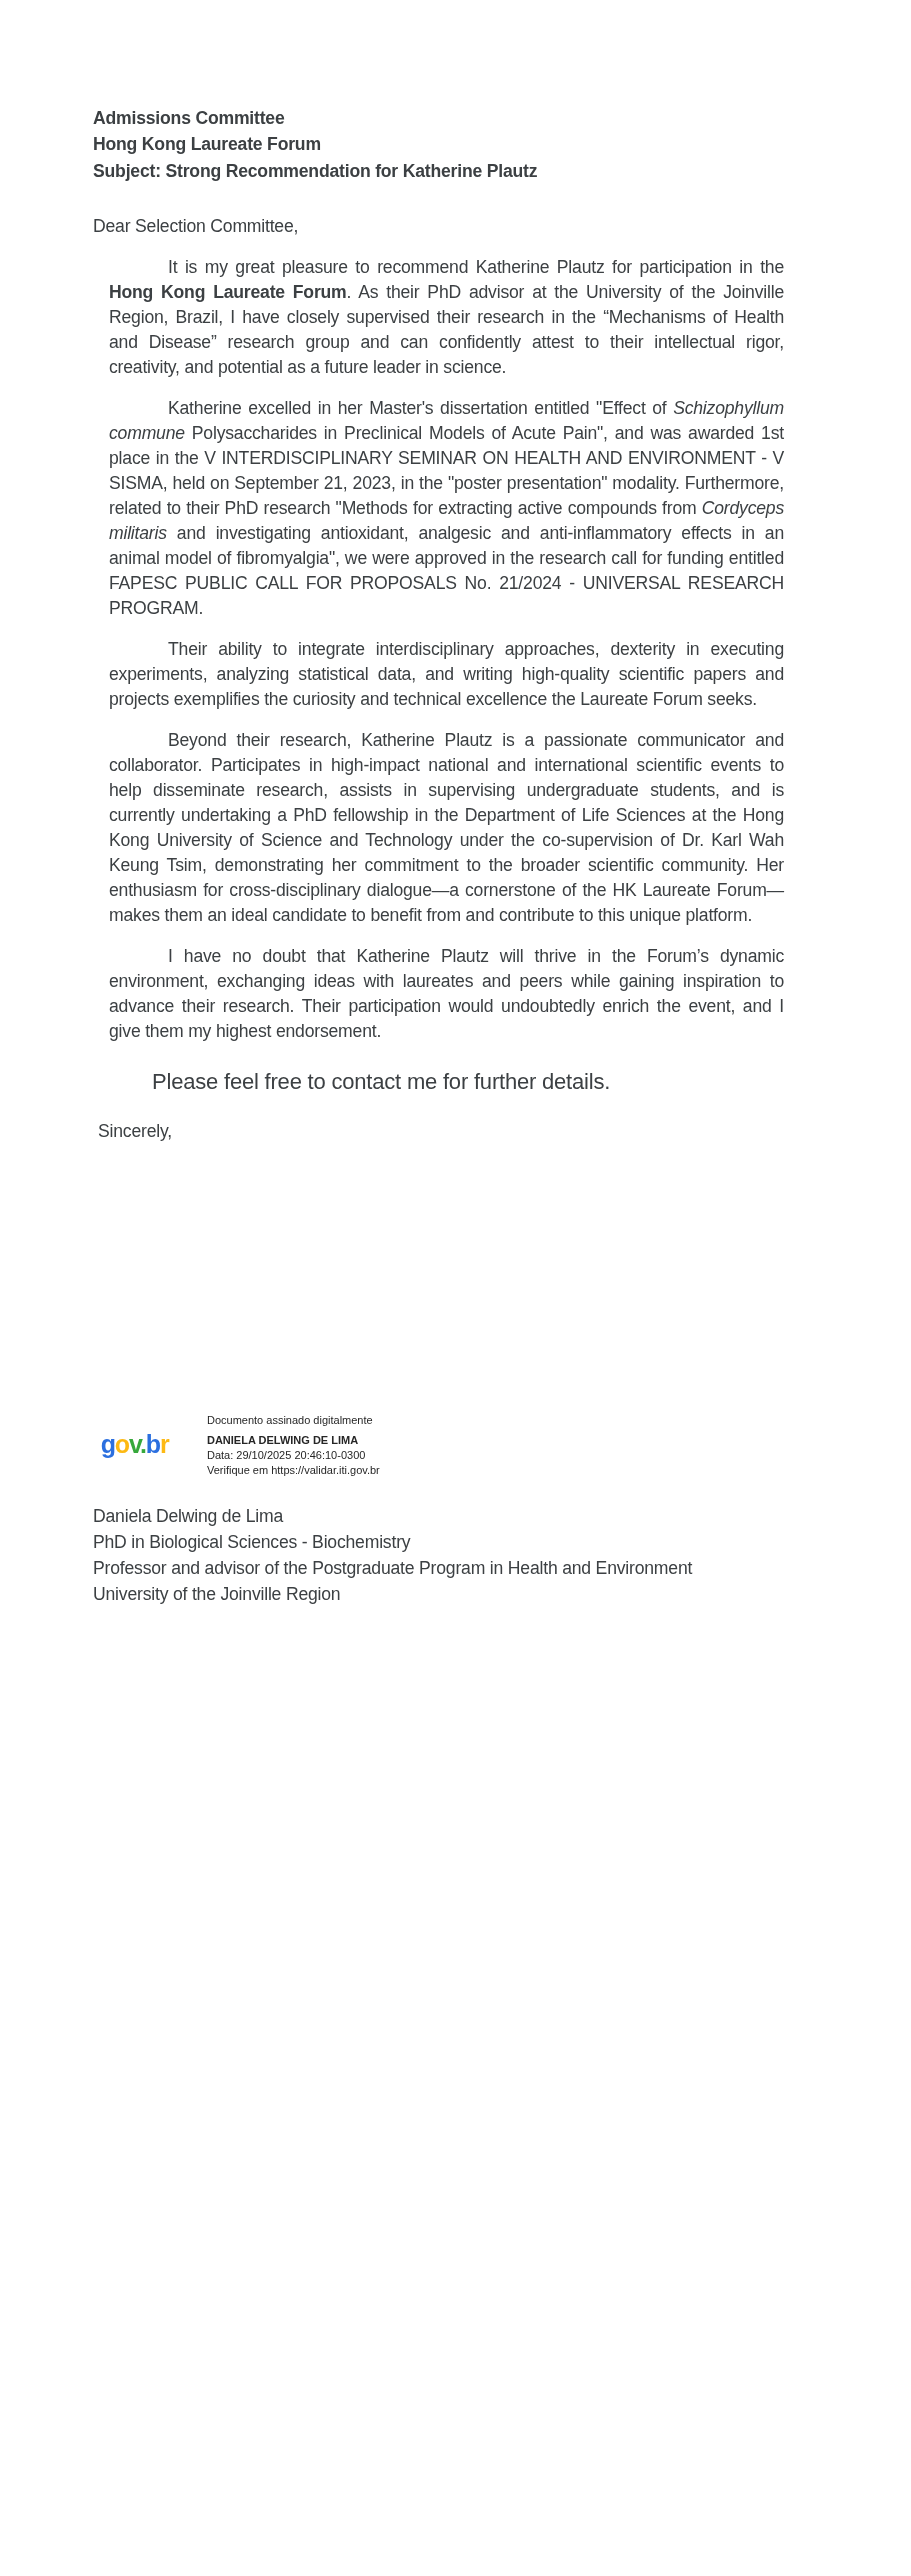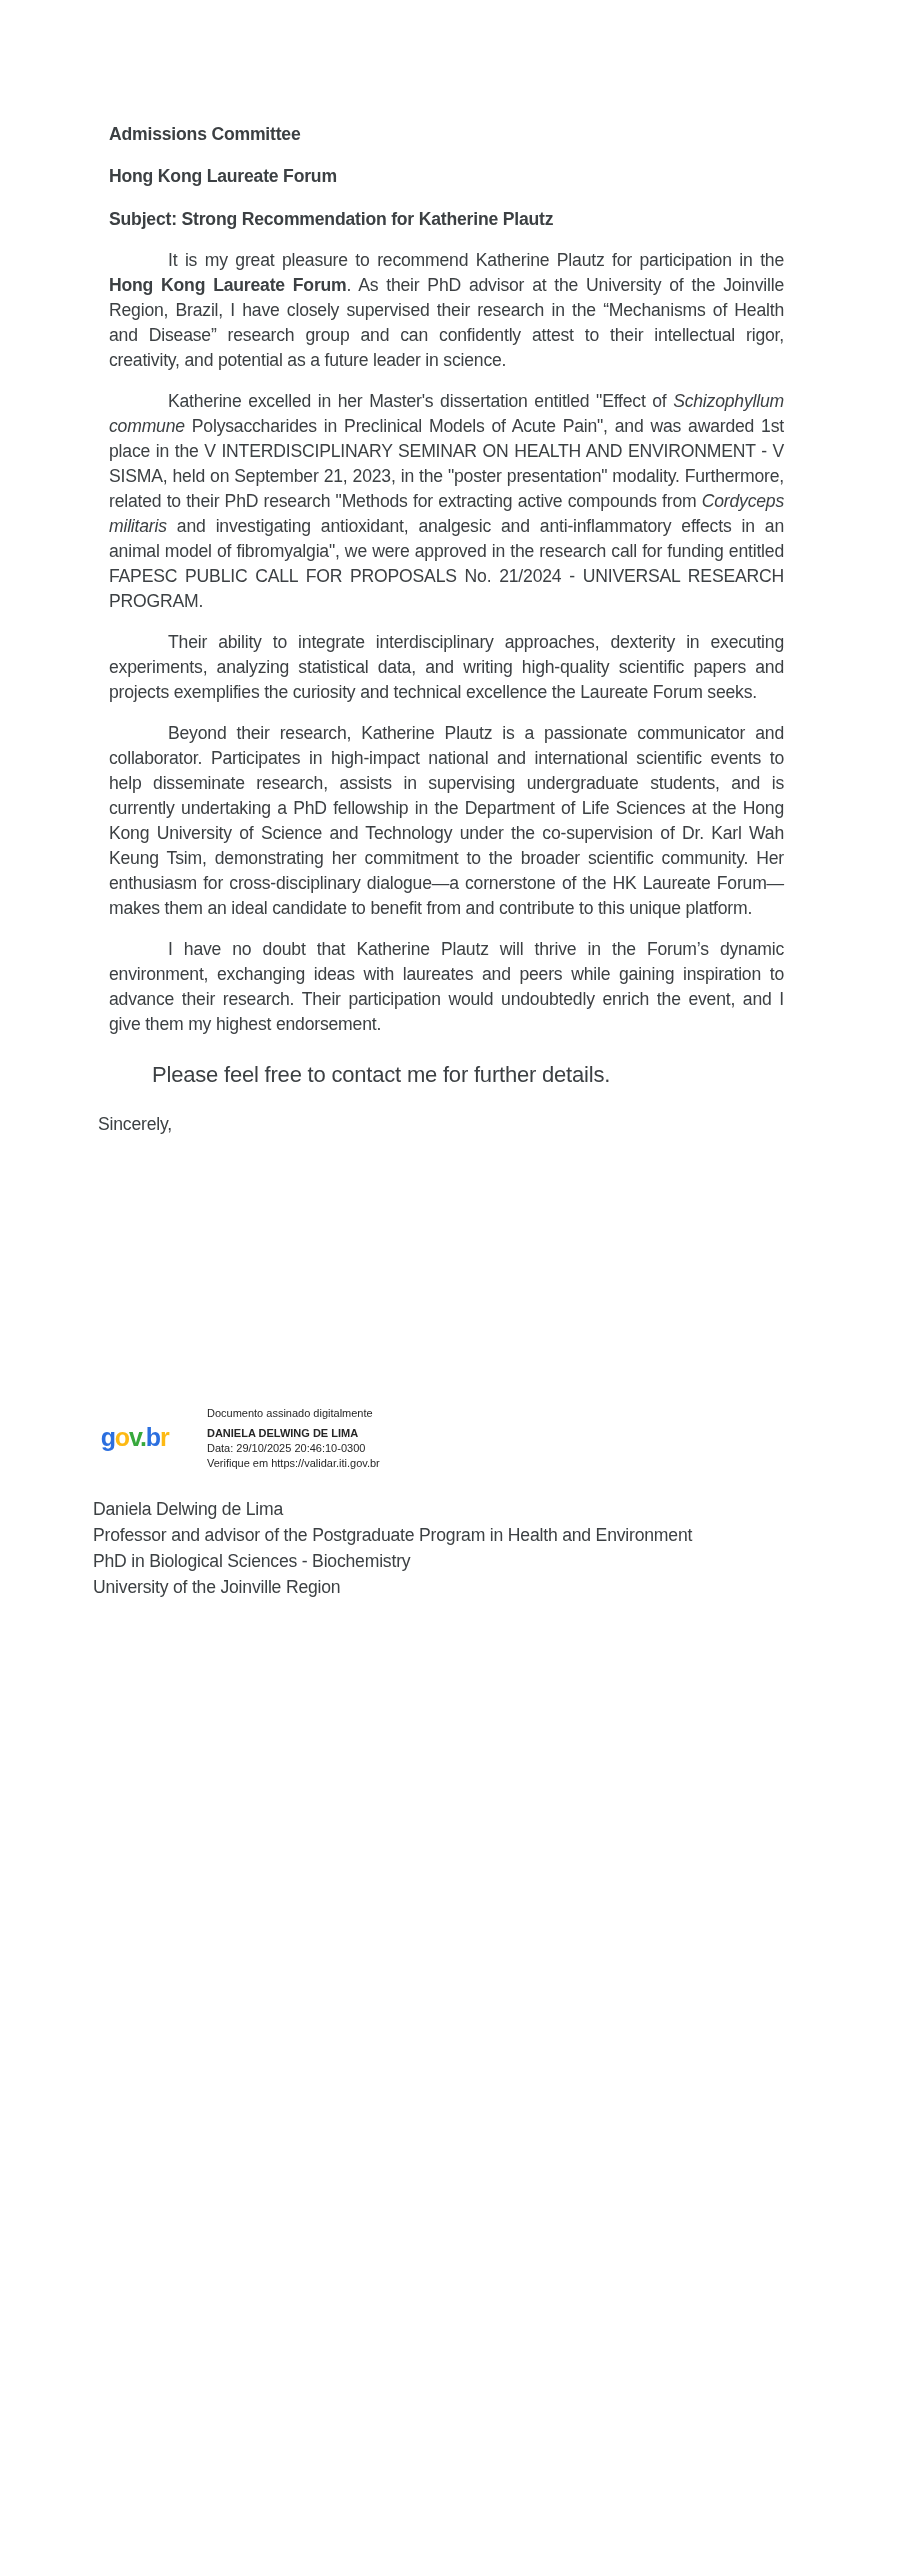--- a/index.html
+++ b/index.html
@@ -19,21 +19,21 @@
   .content {
     position: absolute;
     left: 93px;
     top: 0;
     width: 707px;
   }
   .letter-header {
     padding-top: 105px;
   }
   .letter-header p {
-    margin: 16px;
+    margin: 0;
     font-size: 17.6px;
     line-height: 26.4px;
     font-weight: 700;
     letter-spacing: -0.2px;
   }
   .salutation {
     margin: 30px 0 0 0;
     font-size: 17.6px;
     line-height: 25px;
     letter-spacing: -0.2px;
@@ -100,20 +100,21 @@
 
 <div class="page">
   <div class="content">
 
     <div class="letter-header">
       <p>Admissions Committee</p>
       <p>Hong Kong Laureate Forum</p>
       <p>Subject: Strong Recommendation for Katherine Plautz</p>
     </div>
 
+    <p class="salutation">Dear Selection Committee,</p>
 
     <div class="body" id="letter-body">
         <p class="para"><span>It is my great pleasure to recommend Katherine Plautz for participation in the </span><span class="b">Hong Kong Laureate Forum</span><span>. As their PhD advisor at the University of the Joinville Region, Brazil, I have closely supervised their research in the “Mechanisms of Health and Disease” research group and can confidently attest to their intellectual rigor, creativity, and potential as a future leader in science.</span></p>
         <p class="para"><span>Katherine excelled in her Master's dissertation entitled "Effect of </span><span class="i">Schizophyllum commune</span><span> Polysaccharides in Preclinical Models of Acute Pain", and was awarded 1st place in the V INTERDISCIPLINARY SEMINAR ON HEALTH AND ENVIRONMENT - V SISMA, held on September 21, 2023, in the "poster presentation" modality. Furthermore, related to their PhD research "Methods for extracting active compounds from </span><span class="i">Cordyceps militaris</span><span> and investigating antioxidant, analgesic and anti-inflammatory effects in an animal model of fibromyalgia", we were approved in the research call for funding entitled FAPESC PUBLIC CALL FOR PROPOSALS No. 21/2024 - UNIVERSAL RESEARCH PROGRAM.</span></p>
         <p class="para"><span>Their ability to integrate interdisciplinary approaches, dexterity in executing experiments, analyzing statistical data, and writing high-quality scientific papers and projects exemplifies the curiosity and technical excellence the Laureate Forum seeks.</span></p>
         <p class="para"><span>Beyond their research, Katherine Plautz is a passionate communicator and collaborator. Participates in high-impact national and international scientific events to help disseminate research, assists in supervising undergraduate students, and is currently undertaking a PhD fellowship in the Department of Life Sciences at the Hong Kong University of Science and Technology under the co-supervision of Dr. Karl Wah Keung Tsim, demonstrating her commitment to the broader scientific community. Her enthusiasm for cross-disciplinary dialogue—a cornerstone of the HK Laureate Forum—makes them an ideal candidate to benefit from and contribute to this unique platform.</span></p>
         <p class="para"><span>I have no doubt that Katherine Plautz will thrive in the Forum’s dynamic environment, exchanging ideas with laureates and peers while gaining inspiration to advance their research. Their participation would undoubtedly enrich the event, and I give them my highest endorsement.</span></p>
       </div>
 
     <p class="request">Please feel free to contact me for further details.</p>
@@ -125,20 +126,20 @@
       <div class="stamp-lines" id="stamp-lines">
           <div class="stamp-line first">Documento assinado digitalmente</div>
           <div class="stamp-line b">DANIELA DELWING DE LIMA</div>
           <div class="stamp-line">Data: 29/10/2025 20:46:10-0300</div>
           <div class="stamp-line">Verifique em https://validar.iti.gov.br</div>
         </div>
     </div>
 
     <div class="signature-block" id="signature-block">
         <p>Daniela Delwing de Lima</p>
+        <p>PhD in Biological Sciences - Biochemistry</p>
         <p>Professor and advisor of the Postgraduate Program in Health and Environment</p>
-        <p>PhD in Biological Sciences - Biochemistry</p>
         <p>University of the Joinville Region</p>
       </div>
 
   </div>
 </div>
 
 
 </body></html>

